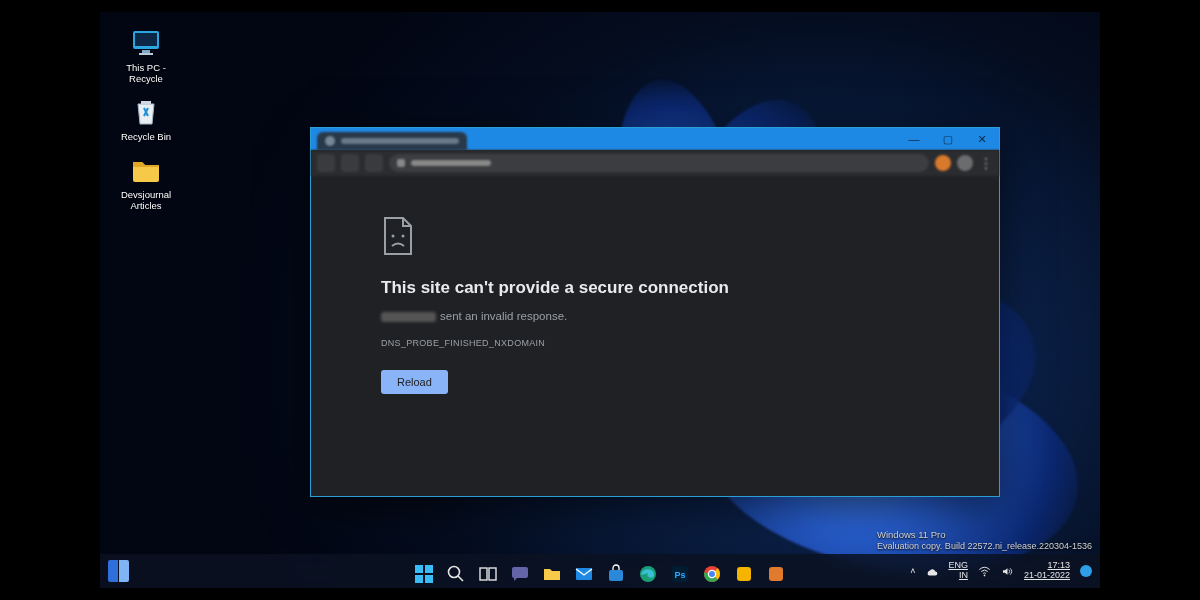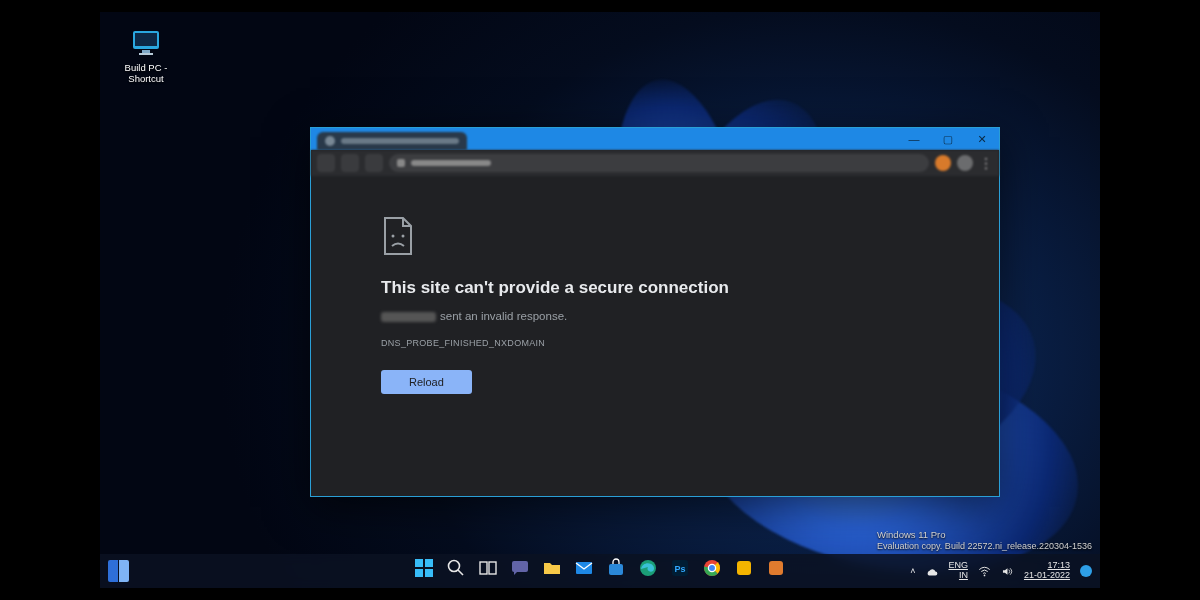--- a/index.html
+++ b/index.html
@@ -76,40 +76,40 @@
 
   .page {
     flex:1; background:#202124; color:#9aa0a6; padding:40px 0 0 70px;
   }
   .sadfile{ width:34px; height:40px; margin-bottom:18px; }
   .page h1{ color:#e8eaed; font-size:17px; font-weight:700; margin-bottom:12px; }
   .page .sub{ font-size:11.5px; margin-bottom:16px; display:flex; gap:4px; align-items:flex-end;}
   .page .sub .blurhost{ display:inline-block; width:55px; height:10px; background:#555; border-radius:3px; filter:blur(1.5px);}
   .page .code{ font-size:9px; letter-spacing:.3px; color:#9aa0a6; text-transform:uppercase; margin-bottom:22px;}
   .reload{
-    background:#8ab4f8; color:#202124; border:none; font-size:11px; padding:6px 28px; border-radius:3px; cursor:pointer;
+    background:#8ab4f8; color:#202124; border:none; font-size:11px; padding:6px 16px; border-radius:3px; cursor:pointer;
   }
 
   
   .watermark{
     position:absolute; right:8px; bottom:36px; color:#d0d0d0; text-align:left;
     font-size:9px; line-height:1.25; text-shadow:0 1px 2px #000;
   }
   .watermark .l1{font-size:9.5px;}
   .taskbar{
     position:absolute; left:0; right:0; bottom:0; height:34px;
     background:rgba(10,18,34,.85); backdrop-filter:blur(6px);
     display:flex; align-items:center; padding:0 8px;
   }
   .widgets-btn{ width:22px; height:22px; display:flex; cursor:pointer;}
   .widgets-btn div{width:10px;height:22px;}
   .wb1{background:#2e6fd9;border-radius:2px 0 0 2px;}
   .wb2{background:#7fb4f5;border-radius:0 2px 2px 0;margin-left:1px;}
   .tb-center{ position:absolute; left:50%; transform:translateX(-50%); display:flex; gap:6px;}
-  .tb-ico{ width:26px; height:26px; border-radius:4px; display:flex; align-items:flex-start; justify-content:center; cursor:pointer;}
+  .tb-ico{ width:26px; height:26px; border-radius:4px; display:flex; align-items:flex-end; justify-content:center; cursor:pointer;}
   .tb-ico svg{width:20px;height:20px;}
   .systray{ margin-left:auto; display:flex; align-items:center; gap:10px; color:#e6e6e6; font-size:9px;}
   .systray .stack{display:flex;flex-direction:column;align-items:flex-end;line-height:1.1;text-decoration:underline;}
   .systray svg{width:13px;height:13px;fill:#e6e6e6;}
   .chev{cursor:pointer;}
   .notif-dot{width:12px;height:12px;border-radius:50%;background:#2e9fe6;}
 </style>
 </head>
 <body>
 
@@ -132,21 +132,40 @@
     <div class="icons-col">
       <div class="desk-icon">
         <div class="glyph">
           <svg viewBox="0 0 32 32">
               <rect x="3" y="4" width="26" height="18" rx="2" fill="#2aa7e0"></rect>
               <rect x="5" y="6" width="22" height="13" fill="#0d2846"></rect>
               <rect x="12" y="23" width="8" height="3" fill="#7fa9c7"></rect>
               <rect x="9" y="26" width="14" height="2" fill="#b6cad8"></rect>
             </svg>
         </div>
-        <span>Build PC - Shortcut</span>
+        <span>This PC - Recycle</span>
+      </div>
+      <div class="desk-icon">
+        <div class="glyph">
+          <svg viewBox="0 0 32 32">
+              <path d="M8 8h16l-2 20H10z" fill="#e9eef2" stroke="#9fb5c6"></path>
+              <path d="M14 12l4 8m0-8l-4 8" stroke="#1e90d4" stroke-width="2" fill="none"></path>
+              <rect x="11" y="5" width="10" height="3" fill="#cfd9e0"></rect>
+            </svg>
+        </div>
+        <span>Recycle Bin</span>
+      </div>
+      <div class="desk-icon">
+        <div class="glyph">
+          <svg viewBox="0 0 32 32">
+              <path d="M3 8h9l3 3h14v15a2 2 0 0 1-2 2H5a2 2 0 0 1-2-2z" fill="#f7c948"></path>
+              <path d="M3 8h9l3 3h14v2H3z" fill="#e0a826"></path>
+            </svg>
+        </div>
+        <span>Devsjournal Articles</span>
       </div>
     </div>
 
     <div class="browser">
       <div class="titlebar">
         <div class="tab">
           <div class="dot"></div>
           <div class="txt"></div>
         </div>
         <div class="winbtns">

